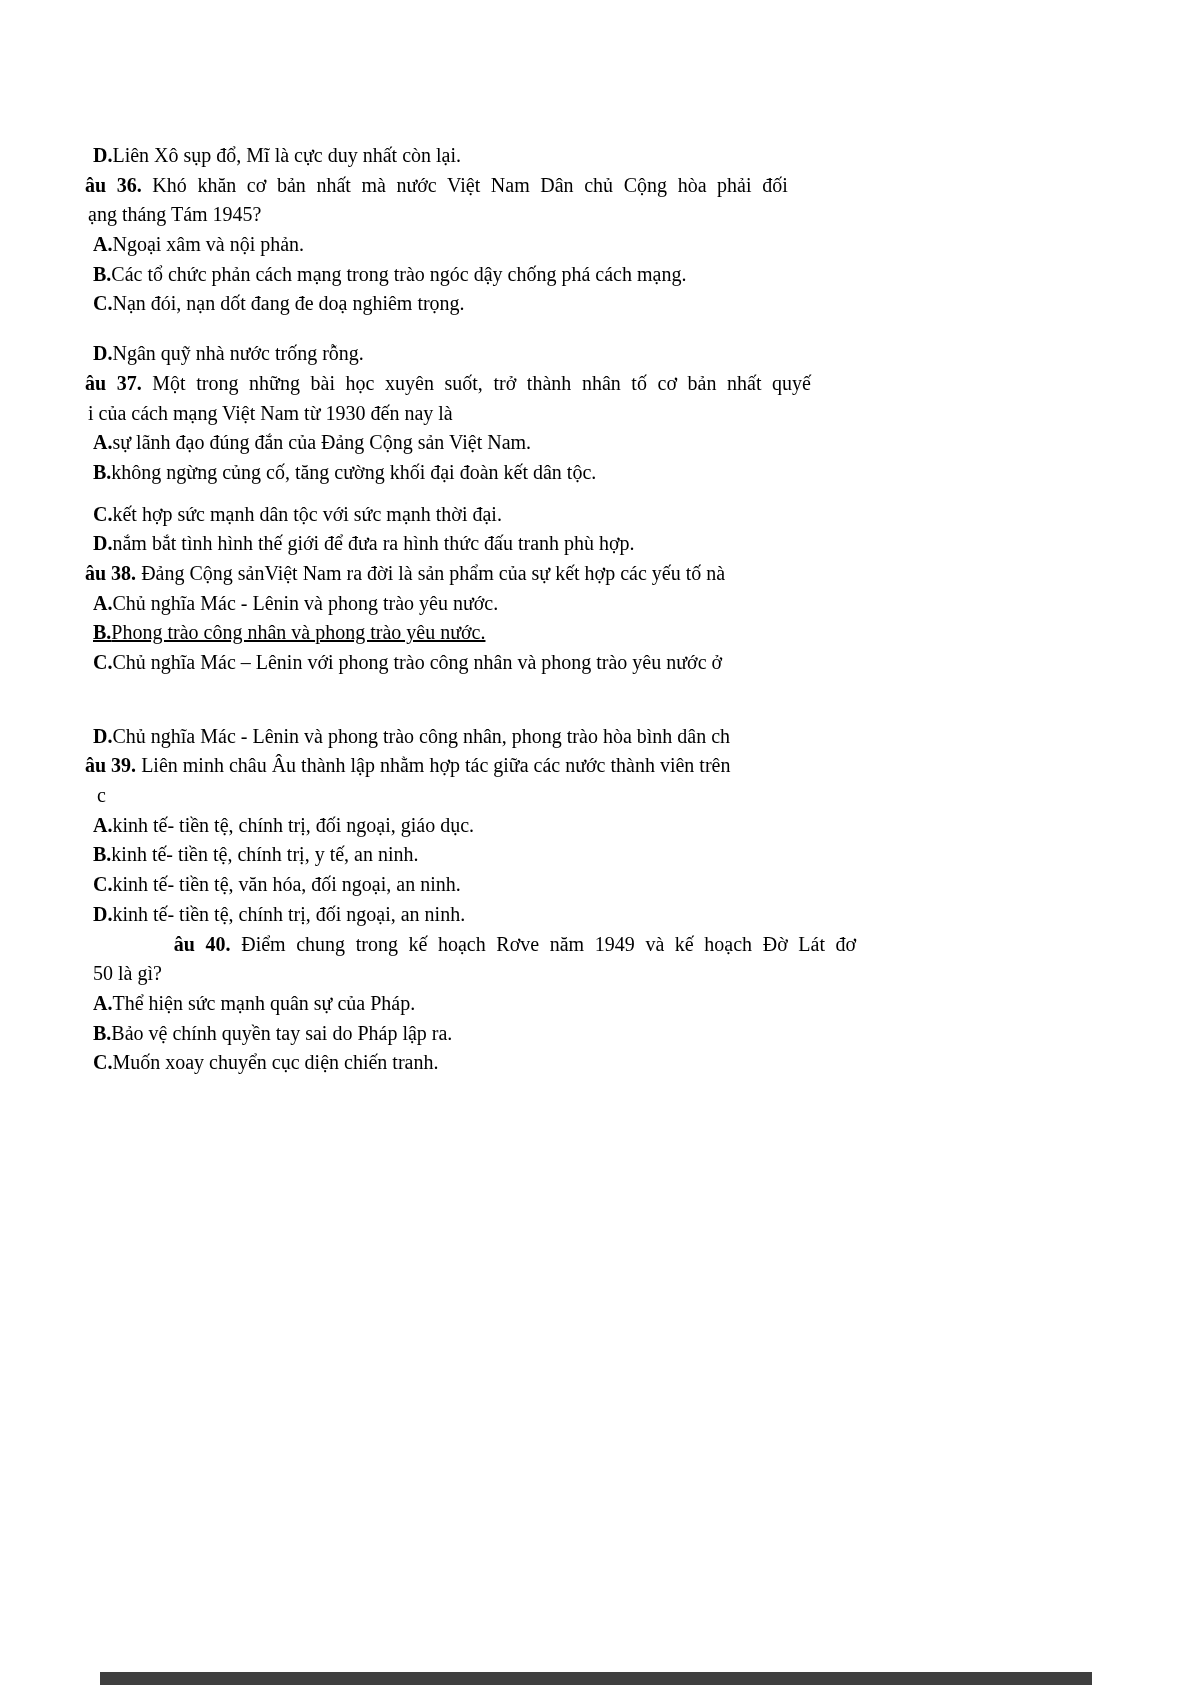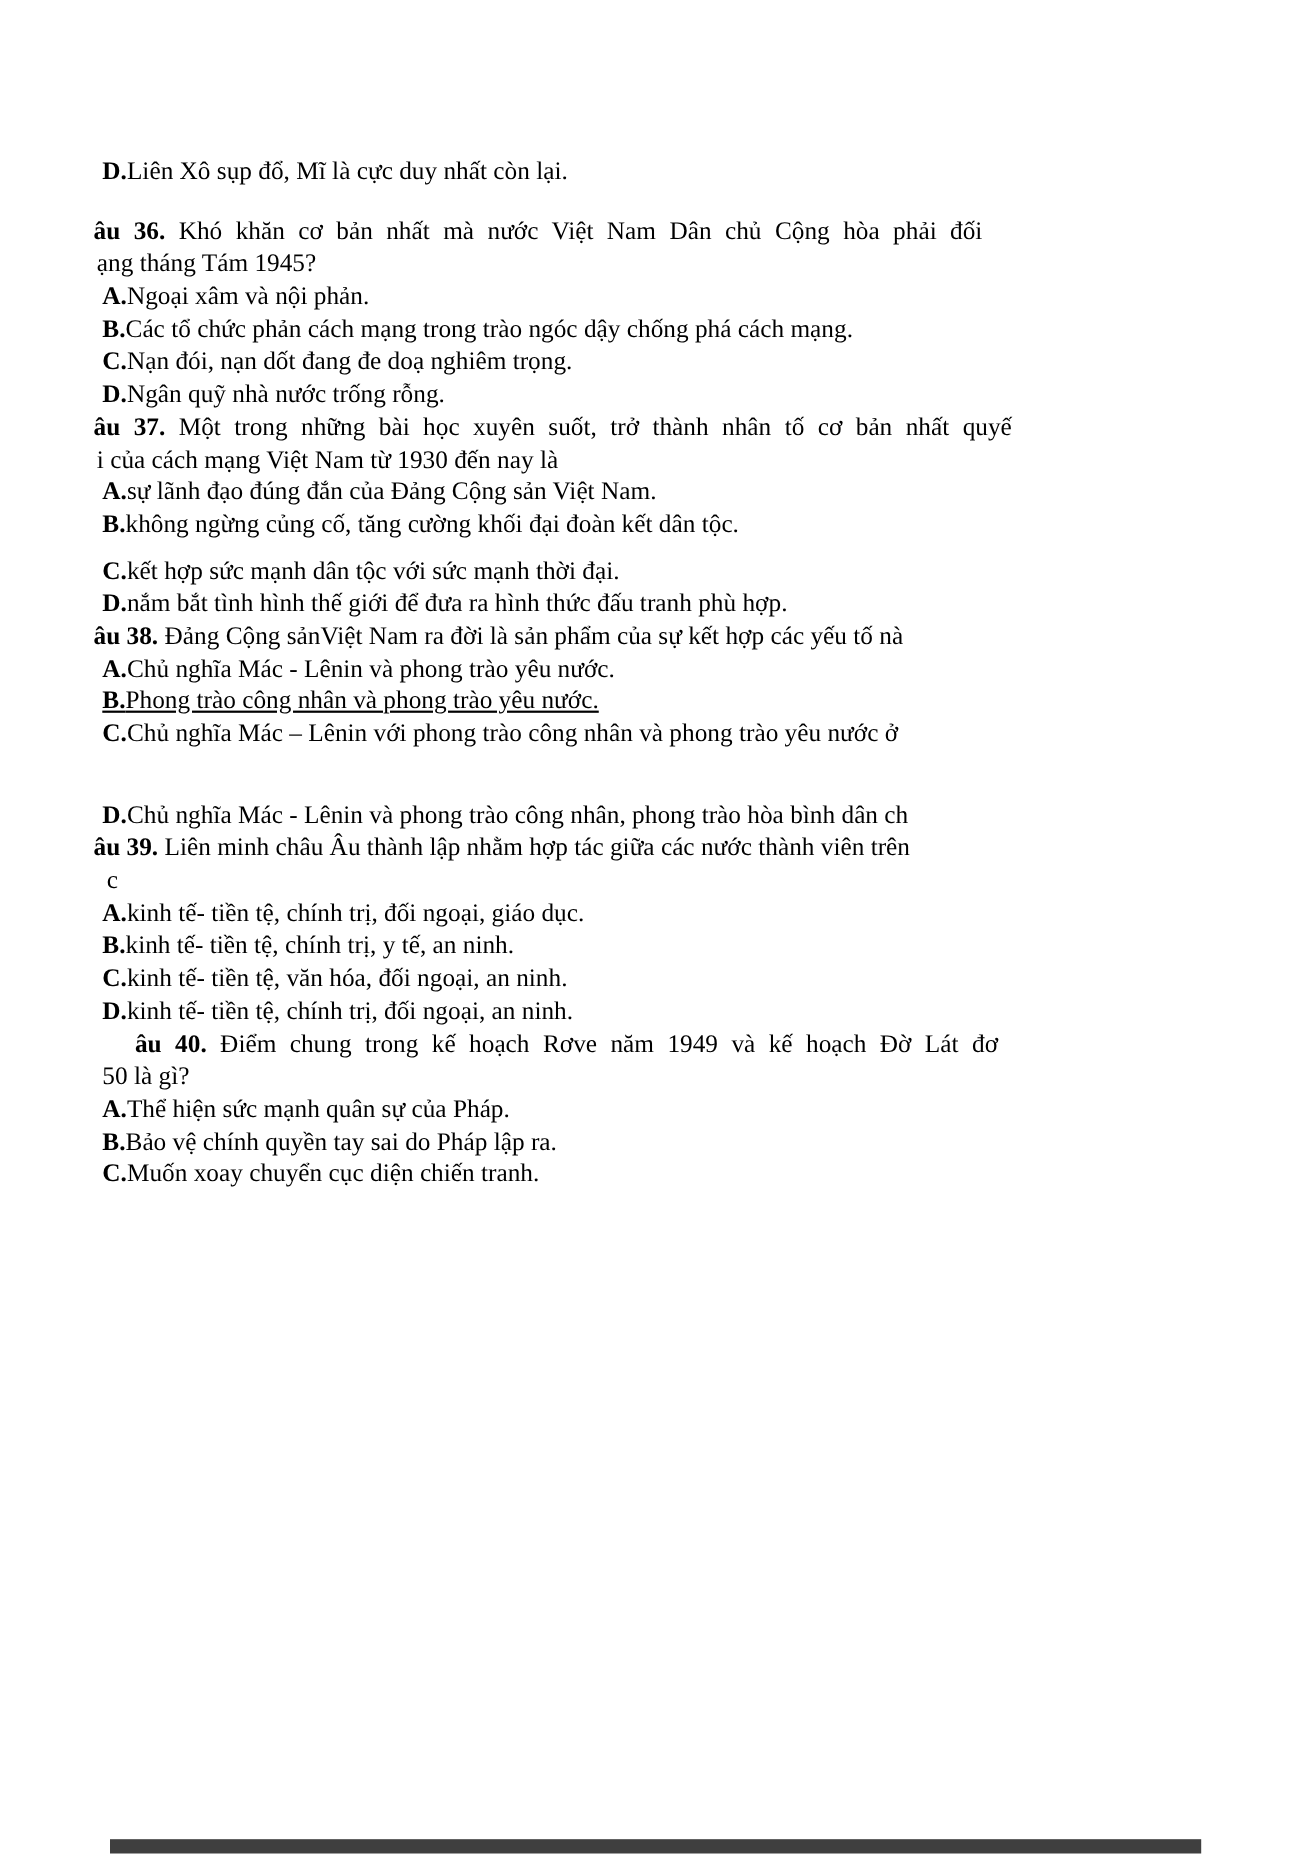--- a/index.html
+++ b/index.html
@@ -21,21 +21,21 @@
     background: #ffffff;
   }
   .text-block {
     position: absolute;
     left: 85px;
     top: 141px;
     width: 860px;
   }
   .line {
     white-space: nowrap;
-    font-size: 23px;
+    font-size: 20px;
     line-height: 29.7px;
     height: 29.7px;
   }
   .line .b {
     font-weight: bold;
   }
   .line.wide {
     word-spacing: 0.28em;
   }
   .bottom-bar {
@@ -48,36 +48,36 @@
   }
 </style>
 </head>
 <body>
 
 <div class="page">
   <div class="text-block">
       <div class="line" style="padding-left: 8px;">
     <span class="b">D.</span><span class="t">Liên Xô sụp đổ, Mĩ là cực duy nhất còn lại.</span>
   </div>
-      <div class="line wide" style="padding-left: 0px; margin-top: 24px;">
+      <div class="line wide" style="padding-left: 0px;">
     <span class="b">âu 36.</span><span class="t"> Khó khăn cơ bản nhất mà nước Việt Nam Dân chủ Cộng hòa phải đối</span>
   </div>
       <div class="line" style="padding-left: 3px;">
     <span class="b"></span><span class="t">ạng tháng Tám 1945?</span>
   </div>
       <div class="line" style="padding-left: 8px;">
     <span class="b">A.</span><span class="t">Ngoại xâm và nội phản.</span>
   </div>
       <div class="line" style="padding-left: 8px;">
     <span class="b">B.</span><span class="t">Các tổ chức phản cách mạng trong trào ngóc dậy chống phá cách mạng.</span>
   </div>
       <div class="line" style="padding-left: 8px;">
     <span class="b">C.</span><span class="t">Nạn đói, nạn dốt đang đe doạ nghiêm trọng.</span>
   </div>
-      <div class="line" style="padding-left: 8px;">
+      <div class="line" style="padding-left: 8px; margin-top: 20px;">
     <span class="b">D.</span><span class="t">Ngân quỹ nhà nước trống rỗng.</span>
   </div>
       <div class="line wide" style="padding-left: 0px;">
     <span class="b">âu 37.</span><span class="t"> Một trong những bài học xuyên suốt, trở thành nhân tố cơ bản nhất quyế</span>
   </div>
       <div class="line" style="padding-left: 3px;">
     <span class="b"></span><span class="t">i của cách mạng Việt Nam từ 1930 đến nay là</span>
   </div>
       <div class="line" style="padding-left: 8px;">
     <span class="b">A.</span><span class="t">sự lãnh đạo đúng đắn của Đảng Cộng sản Việt Nam.</span>

